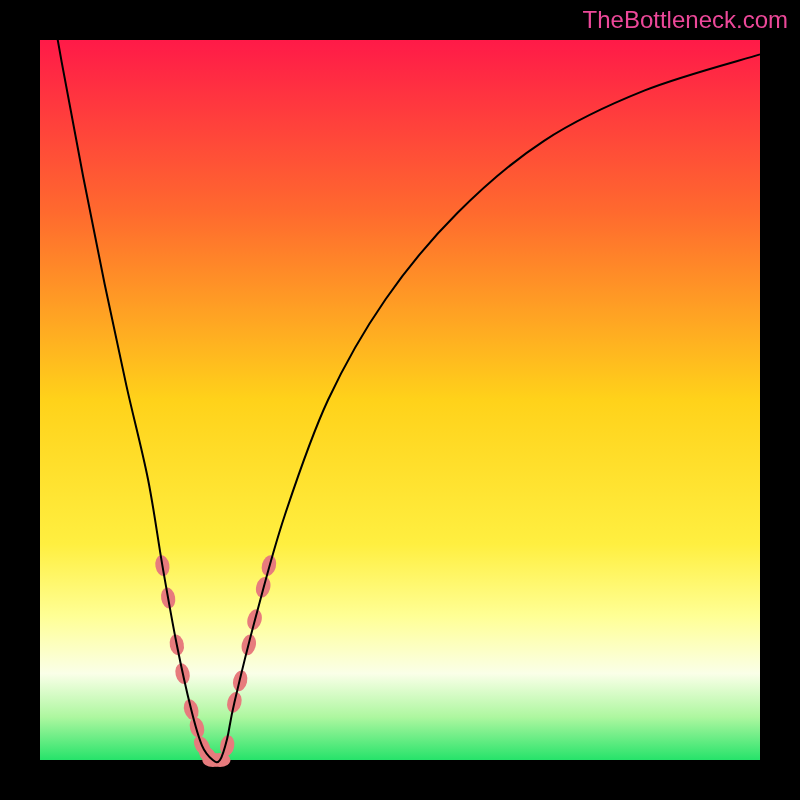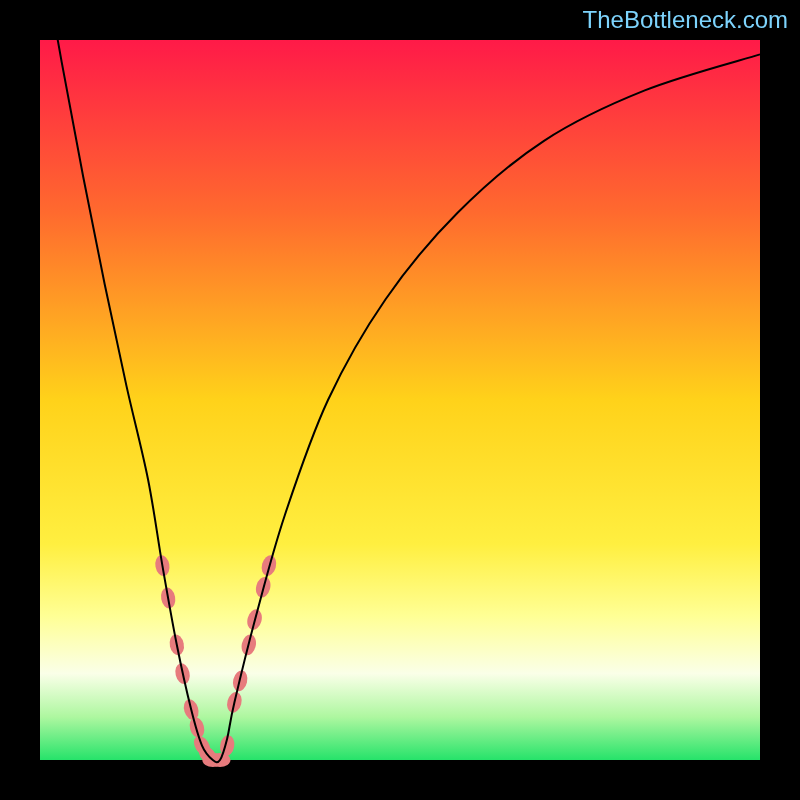--- a/index.html
+++ b/index.html
@@ -31,21 +31,21 @@
     position: absolute;
     top: 0;
     left: 0;
     width: 100%;
     height: 100%;
   }
   .watermark {
     position: absolute;
     top: 6px;
     right: 12px;
-    color: #7dd3fc;
+    color: #ec4899;
     font-size: 24px;
     font-weight: 500;
     letter-spacing: 0;
   }
   svg.curve {
     position: absolute;
     top: 0;
     left: 0;
     width: 100%;
     height: 100%;

